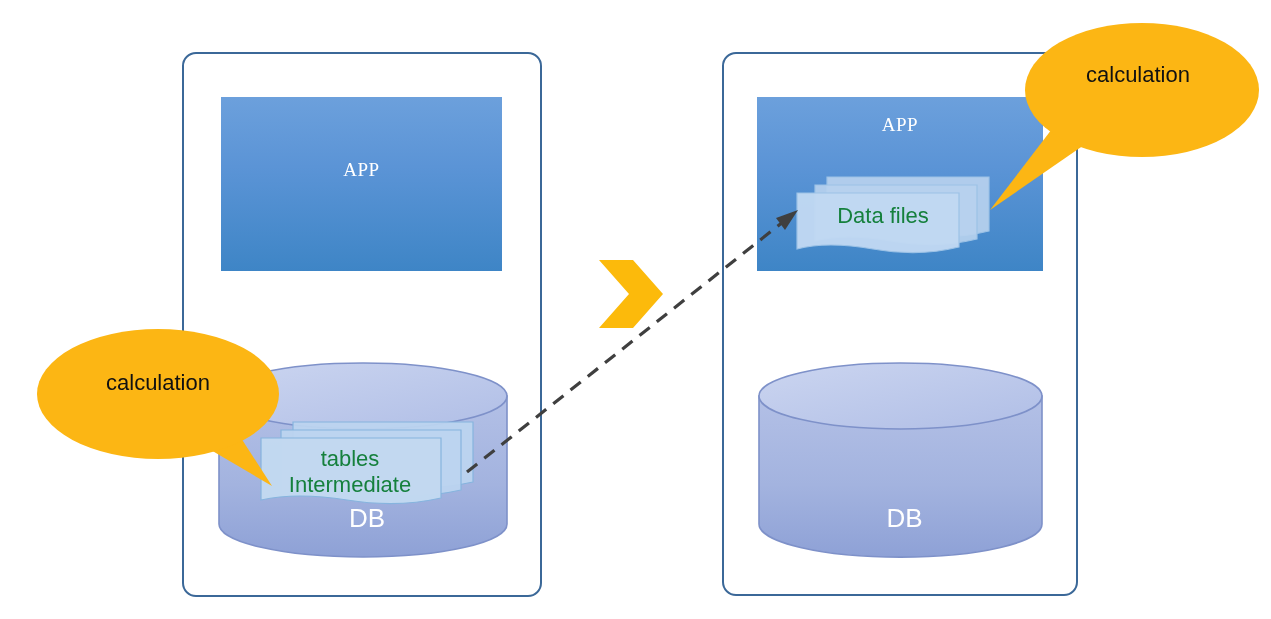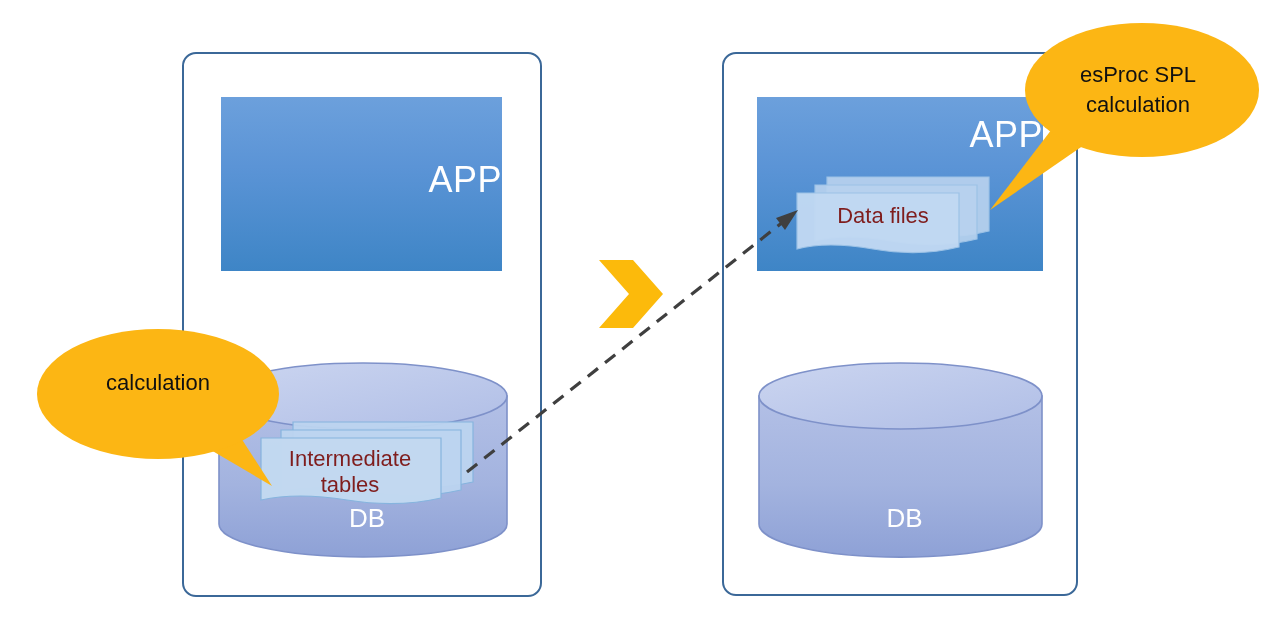--- a/index.html
+++ b/index.html
@@ -31,25 +31,25 @@
     position: absolute;
     background: linear-gradient(180deg, #6CA0DC 0%, #5B94D6 40%, #3E85C6 100%);
     box-sizing: border-box;
   }
   #app-left  { left: 221px; top: 97px; width: 281px; height: 174px; }
   #app-right { left: 757px; top: 97px; width: 286px; height: 174px; }
 
   .app-label {
     position: absolute;
     left: 0; right: 0;
-    text-align: right;
+    text-align: center;
     color: #ffffff;
-    font-size: 36px;
+    font-size: 19px;
     letter-spacing: 0.5px;
-    font-family: Liberation Sans, sans-serif;
+    font-family: Liberation Serif, serif;
   }
   #app-left .app-label  { top: 62px; }
   #app-right .app-label { top: 17px; }
 
   
   .cyl {
     position: absolute;
   }
   #cyl-left  { left: 218px; top: 362px; width: 290px; height: 196px; }
   #cyl-right { left: 758px; top: 362px; width: 285px; height: 196px; }
@@ -68,21 +68,21 @@
   
   .docstack { position: absolute; }
   #docs-left  { left: 259px; top: 420px; width: 216px; height: 90px; }
   #docs-right { left: 795px; top: 175px; width: 196px; height: 82px; }
   .docstack svg { display: block; width: 100%; height: 100%; }
   .doc-label {
     position: absolute;
     left: 0;
     width: 182px;
     text-align: center;
-    color: #7f1d1d;
+    color: #15803d;
     font-size: 22px;
     line-height: 26px;
     pointer-events: none;
   }
   #docs-left .doc-label  { top: 26px; }
   #docs-right .doc-label { top: 28px; width: 176px; }
 
   
   #chevron {
     position: absolute;
@@ -146,22 +146,22 @@
 
   <div class="docstack" id="docs-left">
     <svg viewBox="0 0 216 90" xmlns="http://www.w3.org/2000/svg">
       <g stroke="#86B4DE" stroke-width="1.2">
         <path d="M34,2 H214 V62 Q170,72 120,64 Q70,56 34,64 Z" fill="#BCD4EF" fill-opacity="0.95"></path>
         <path d="M22,10 H202 V70 Q158,80 108,72 Q58,64 22,72 Z" fill="#BCD4EF" fill-opacity="0.95"></path>
         <path d="M2,18 H182 V78 Q138,88 88,80 Q38,72 2,80 Z" fill="#C2D8F0" fill-opacity="0.98"></path>
       </g>
     </svg>
     <div class="doc-label">
+      <div>tables</div>
       <div>Intermediate</div>
-      <div>tables</div>
     </div>
   </div>
 
   <div class="panel" id="panel-right"></div>
 
   <div class="app-box" id="app-right">
     <div class="app-label">APP</div>
   </div>
 
   <div class="cyl" id="cyl-right">
@@ -218,18 +218,17 @@
       <div>calculation</div>
     </div>
   </div>
 
   <div class="callout" id="callout-spl">
     <svg viewBox="0 0 270 190" xmlns="http://www.w3.org/2000/svg">
       <path d="M78,86 L0,188 L110,112 Z" fill="#FCB614"></path>
       <ellipse cx="152" cy="68" rx="117" ry="67" fill="#FCB614"></ellipse>
     </svg>
     <div class="callout-text">
-      <div>esProc SPL</div>
       <div>calculation</div>
     </div>
   </div>
 
 </div>
 
 </body></html>

